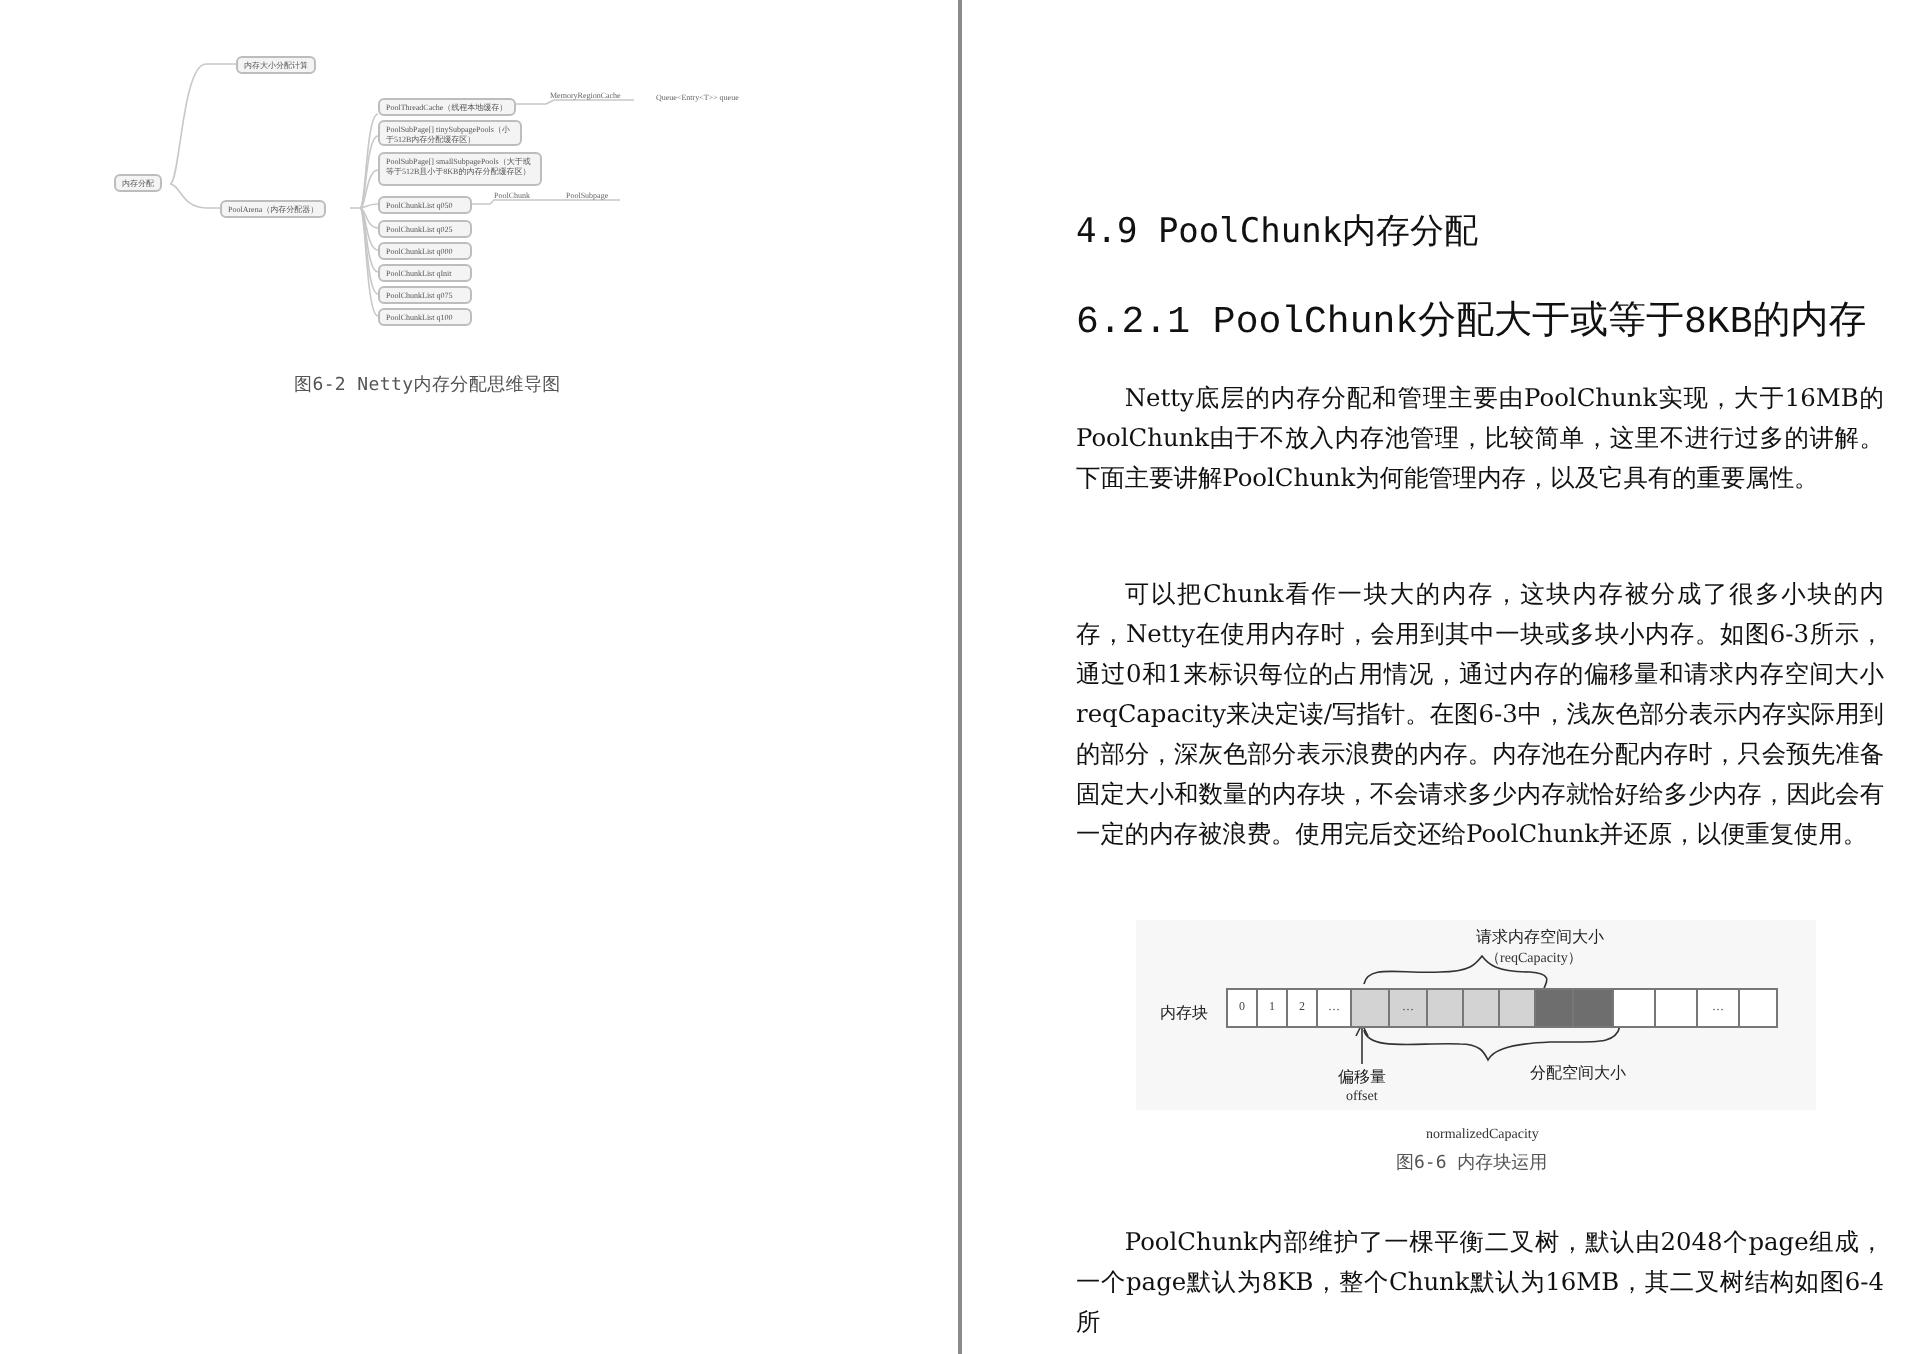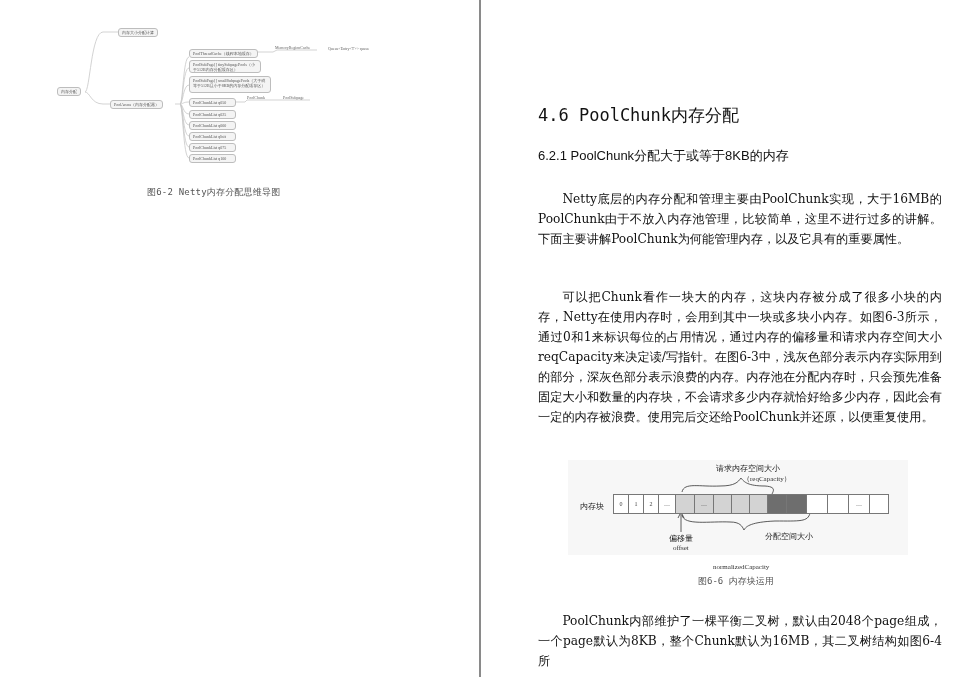--- a/index.html
+++ b/index.html
@@ -18,21 +18,21 @@
       font-family: "Liberation Serif", serif; font-size: 4px; line-height: 5px; color: #555;
       padding: 1px 3px; white-space: nowrap; overflow: hidden;
     }
     .mm-label { position: absolute; font-family: "Liberation Serif", serif; font-size: 4px; color: #666; white-space: nowrap; }
     .mm-svg { position: absolute; left: 0; top: 0; }
 
     .caption-left { position: absolute; left: 147px; top: 186px; font-size: 9px; color: #555; font-family: "DejaVu Sans Mono", monospace; letter-spacing: 0.2px; }
 
     
     .h2 { position: absolute; left: 538px; top: 104px; font-size: 17px; font-family: "DejaVu Sans Mono", "Liberation Mono", monospace; color: #111; white-space: nowrap; }
-    .h3 { position: absolute; left: 538px; top: 147px; font-size: 13px; font-family: Liberation Sans, sans-serif; color: #111; white-space: nowrap; }
+    .h3 { position: absolute; left: 538px; top: 147px; font-size: 19px; font-family: Liberation Mono, monospace; color: #111; white-space: nowrap; }
     .para {
       position: absolute; left: 538px; width: 404px; font-size: 12.2px; line-height: 20px;
       text-indent: 2em; text-align: justify; color: #111; font-family: "DejaVu Serif", serif;
     }
     .p1 { top: 189px; }
     .p2 { top: 287px; }
     .p3 { top: 611px; }
 
     
     .fig63 { position: absolute; left: 568px; top: 460px; width: 340px; height: 95px; background: #f7f7f7; }
@@ -84,35 +84,35 @@
     <div class="mm-label" style="left:192px; top:73px;">PoolChunk</div>
     <div class="mm-label" style="left:228px; top:73px;">PoolSubpage</div>
   </div>
   <div class="caption-left">图6-2  Netty内存分配思维导图</div>
 </div>
 
 <div class="divider"></div>
 
 <div class="page page-right"></div>
 
-<div class="h2">4.6  PoolChunk内存分配</div>
+<div class="h2">4.9  PoolChunk内存分配</div>
 <div class="h3">6.2.1  PoolChunk分配大于或等于8KB的内存</div>
 <p class="para p1">Netty底层的内存分配和管理主要由PoolChunk实现，大于16MB的PoolChunk由于不放入内存池管理，比较简单，这里不进行过多的讲解。下面主要讲解PoolChunk为何能管理内存，以及它具有的重要属性。</p>
 <p class="para p2">可以把Chunk看作一块大的内存，这块内存被分成了很多小块的内存，Netty在使用内存时，会用到其中一块或多块小内存。如图6-3所示，通过0和1来标识每位的占用情况，通过内存的偏移量和请求内存空间大小reqCapacity来决定读/写指针。在图6-3中，浅灰色部分表示内存实际用到的部分，深灰色部分表示浪费的内存。内存池在分配内存时，只会预先准备固定大小和数量的内存块，不会请求多少内存就恰好给多少内存，因此会有一定的内存被浪费。使用完后交还给PoolChunk并还原，以便重复使用。</p>
 
 <div class="fig63"></div>
 <svg style="position:absolute; left:0; top:0;" width="953" height="677">
   <g fill="none" stroke="#333" stroke-width="0.8">
     <path d="M682 492 C 684 482, 700 487, 720 486 C 735 486, 738 482, 741 478 C 744 482, 748 486, 765 486 C 780 487, 770 494, 772 496"></path>
     <path d="M682 515 C 684 526, 710 521, 730 522 C 740 522, 742 526, 744 530 C 746 526, 752 522, 775 521 C 800 521, 808 522, 810 513"></path>
     <path d="M681 532 L 681 513"></path>
     <path d="M678 518 L 681 512 L 684 518"></path>
   </g>
 </svg>
-<div class="fig-label" style="left:716px; top:463px;">请求内存空间大小</div>
+<div class="fig-label" style="left:738px; top:463px;">请求内存空间大小</div>
 <div class="fig-sub" style="left:722px; top:474px;margin-left:21px;">（reqCapacity）</div>
 <div class="fig-label" style="left:580px; top:501px;">内存块</div>
 <div class="cells">
     <div class="cell" style="width: 16px;">0</div>
     <div class="cell" style="width: 16px;">1</div>
     <div class="cell" style="width: 16px;">2</div>
     <div class="cell" style="width: 18px;">…</div>
     <div class="cell light" style="width: 20px;"></div>
     <div class="cell light" style="width: 20px;">…</div>
     <div class="cell light" style="width: 19px;"></div>

